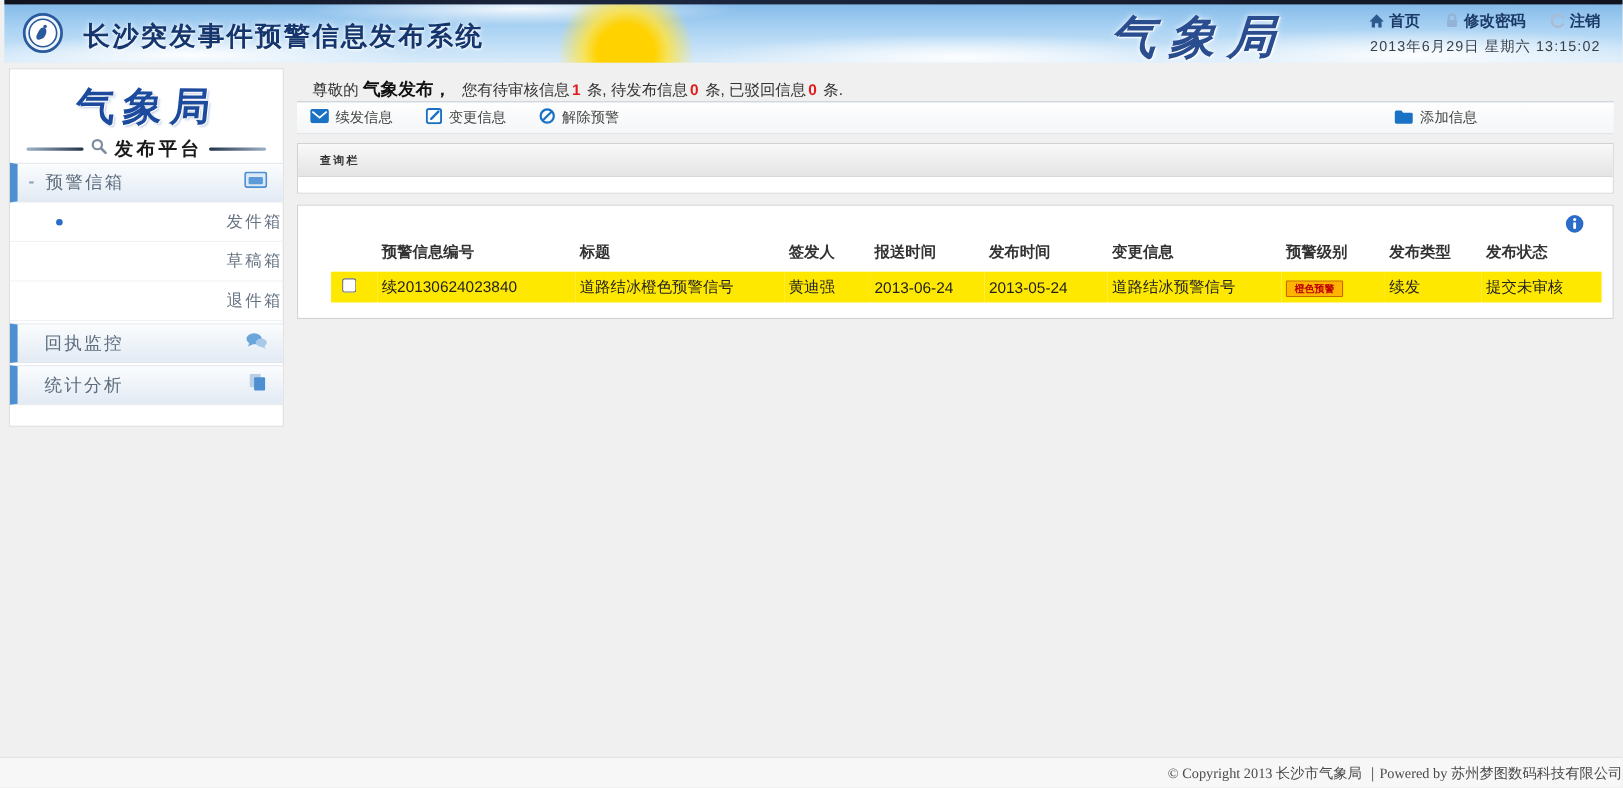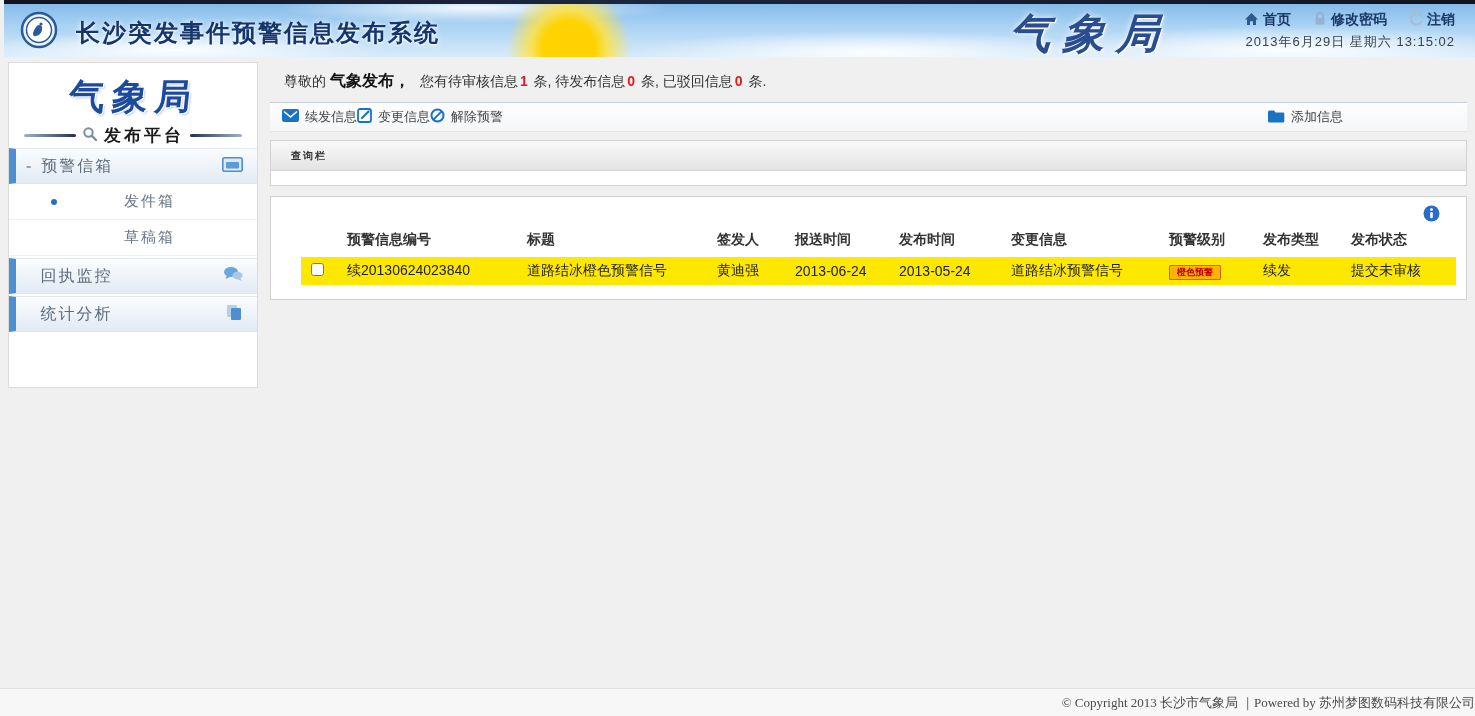--- a/index.html
+++ b/index.html
@@ -71,36 +71,37 @@
     border-left:7px solid #4d8fd1;
     color:#5d6d7e; font-size:16px; cursor:pointer;
   }
   .menu-main .expander { color:#8fa3b8; margin-right:10px; font-weight:bold; }
   .menu-main .mlabel { flex:1; letter-spacing:2px; }
   .menu-sub {
     height:36px; display:flex; align-items:center;
     color:#667383; font-size:15px; letter-spacing:2px;
     padding-left:115px; position:relative; cursor:pointer;
     border-bottom:1px solid #eef2f6;
+    justify-content:flex-end;
   }
   .menu-sub .dot {
     position:absolute; left:42px; top:15px; width:6px; height:6px;
     border-radius:50%; background:#2b6cc8;
   }
   .gap-row { height:2px; }
   
   .main { position:absolute; left:270px; top:62px; width:1197px; }
   .greeting { padding:9px 0 0 14px; font-size:14px; color:#333; height:30px; }
   .greeting .bold-user { font-size:16px; font-weight:bold; color:#111; margin:0 6px 0 4px; }
   .greeting .red-num { color:#e01b1b; font-weight:bold; margin:0 2px; }
   .toolbar {
-    height:30px; display:flex; align-items:center; padding:0 12px;
+    height:30px; display:flex; align-items:center; gap:30px; padding:0 12px;
     background:linear-gradient(180deg,#fefefe,#f4f6f8);
     border-top:1px solid #c9d2da; border-bottom:1px solid #e4e4e4;
-    font-size:13px; color:#444;margin-top:10px;
+    font-size:13px; color:#444;
   }
   .tool-btn { display:flex; align-items:center; gap:6px; cursor:pointer; }
   .tool-btn.add { margin-left:auto; margin-right:112px; }
   .panel { margin-top:8px; border:1px solid #d2d2d2; background:#fff; }
   .panel-header {
     height:30px; display:flex; align-items:center; padding-left:20px;
     background:linear-gradient(180deg,#f9f9f9,#e4e4e4);
     border-bottom:1px solid #d8d8d8;
     font-size:10px; font-weight:bold; color:#333; letter-spacing:2px;font-family:Liberation Serif, serif;
   }
@@ -205,20 +206,23 @@
       </svg>
     </span>
   </div>
 
   <div class="menu-sub">
     <span class="dot"></span>
     <span>发件箱</span>
   </div>
   <div class="menu-sub">
     <span>草稿箱</span>
+  </div>
+  <div class="menu-sub">
+    <span>退件箱</span>
   </div>
 
   <div class="gap-row"></div>
   <div class="menu-main">
     <span class="expander">&nbsp;</span>
     <span class="mlabel">回执监控</span>
     <span class="icon">
       <svg width="20" height="16" viewBox="0 0 20 16">
         <ellipse cx="8" cy="6" rx="7" ry="5" fill="#6aa6dc"></ellipse>
         <path d="M4 9 L2.5 13 L8 10.5 Z" fill="#6aa6dc"></path>

